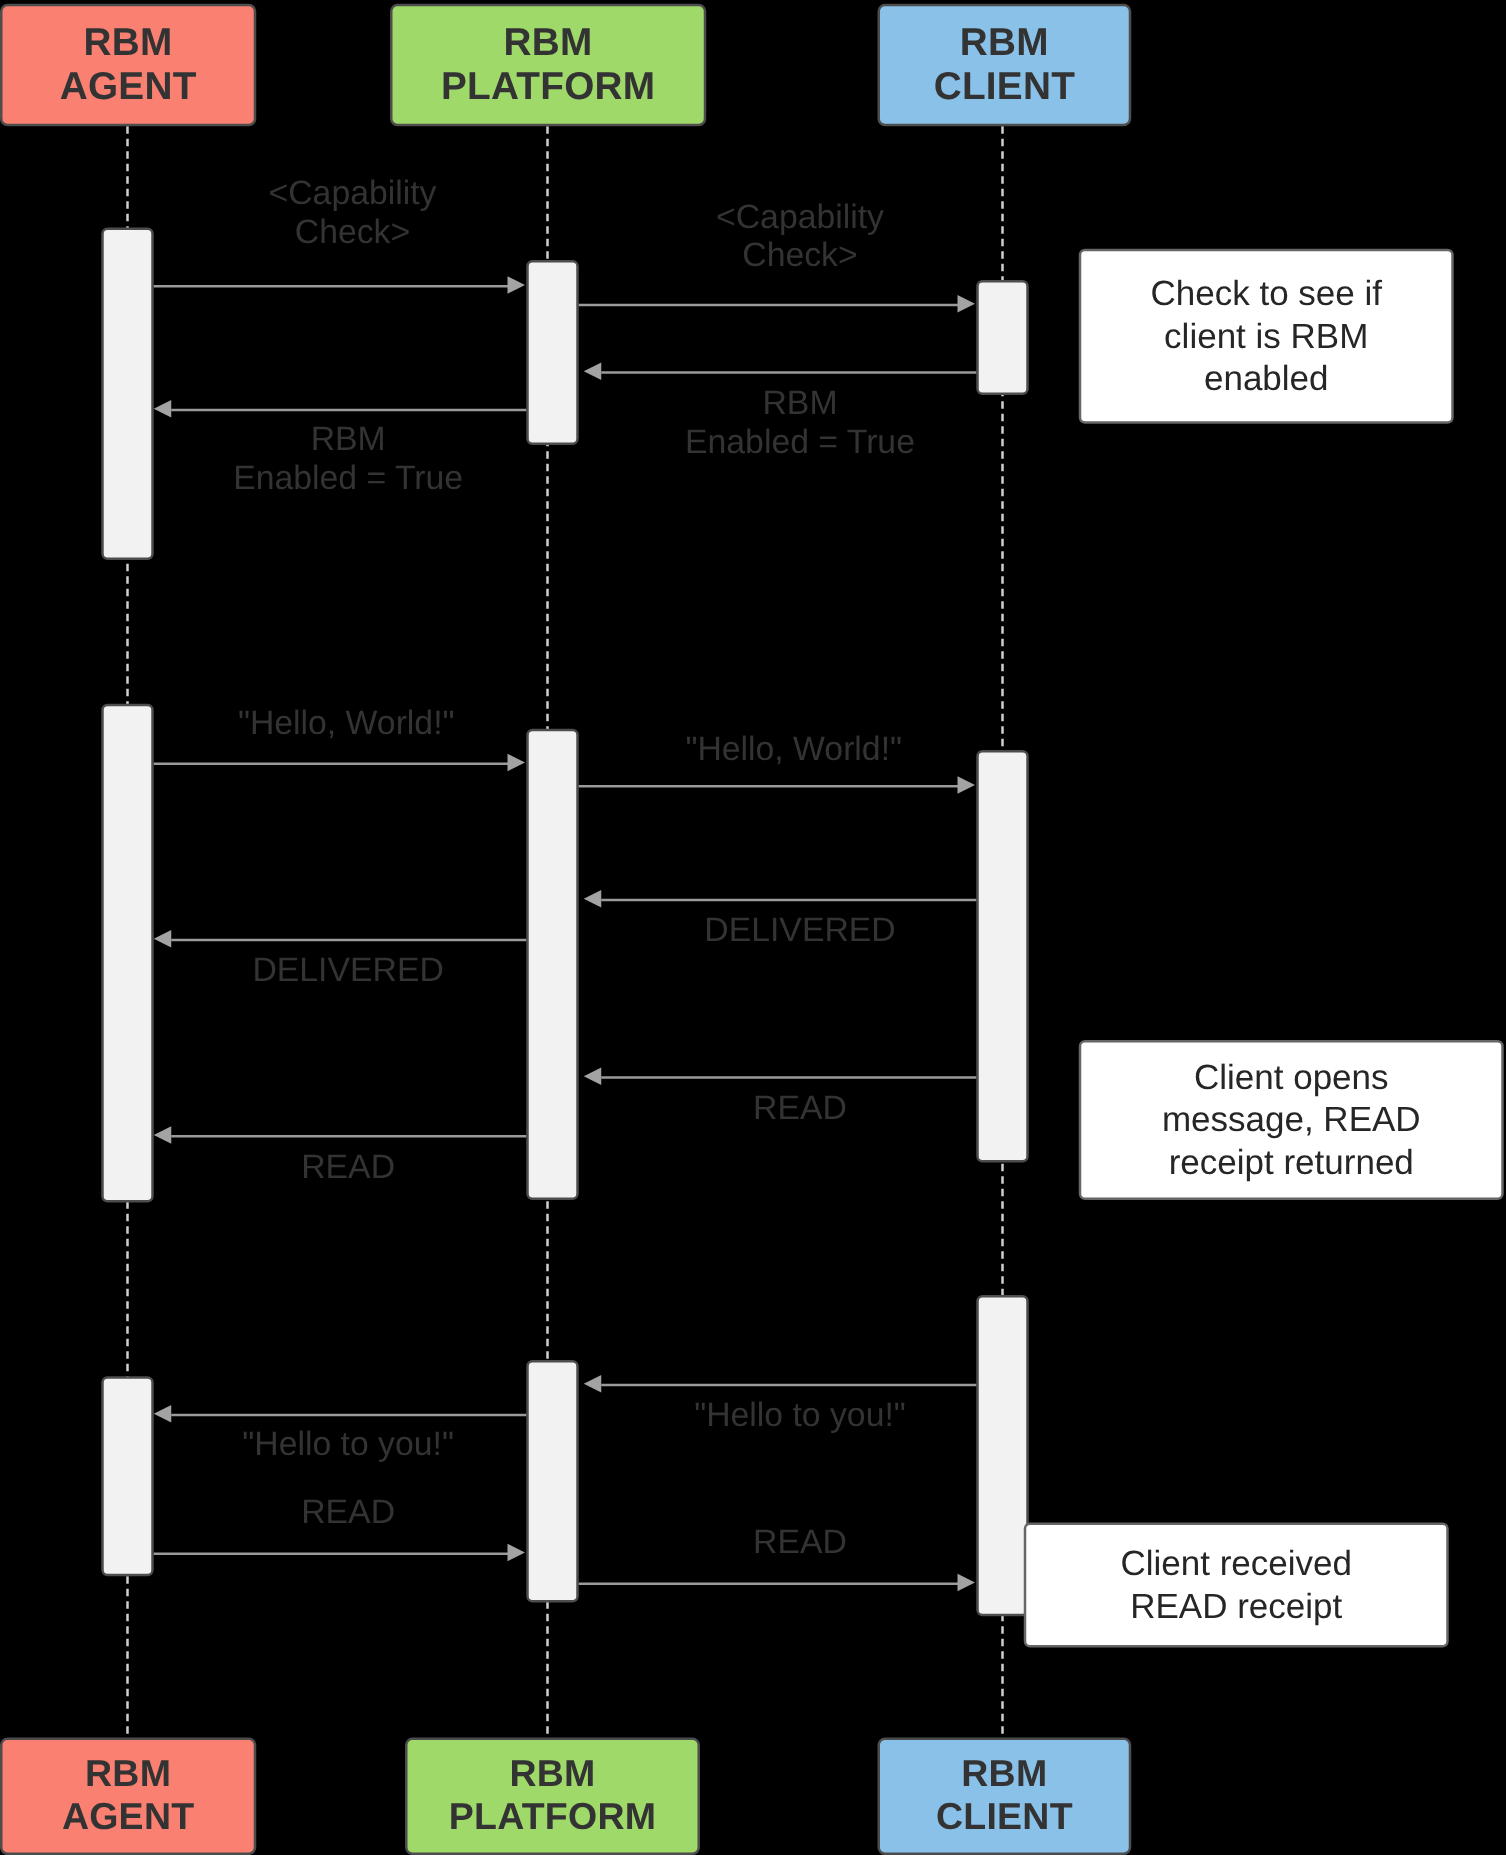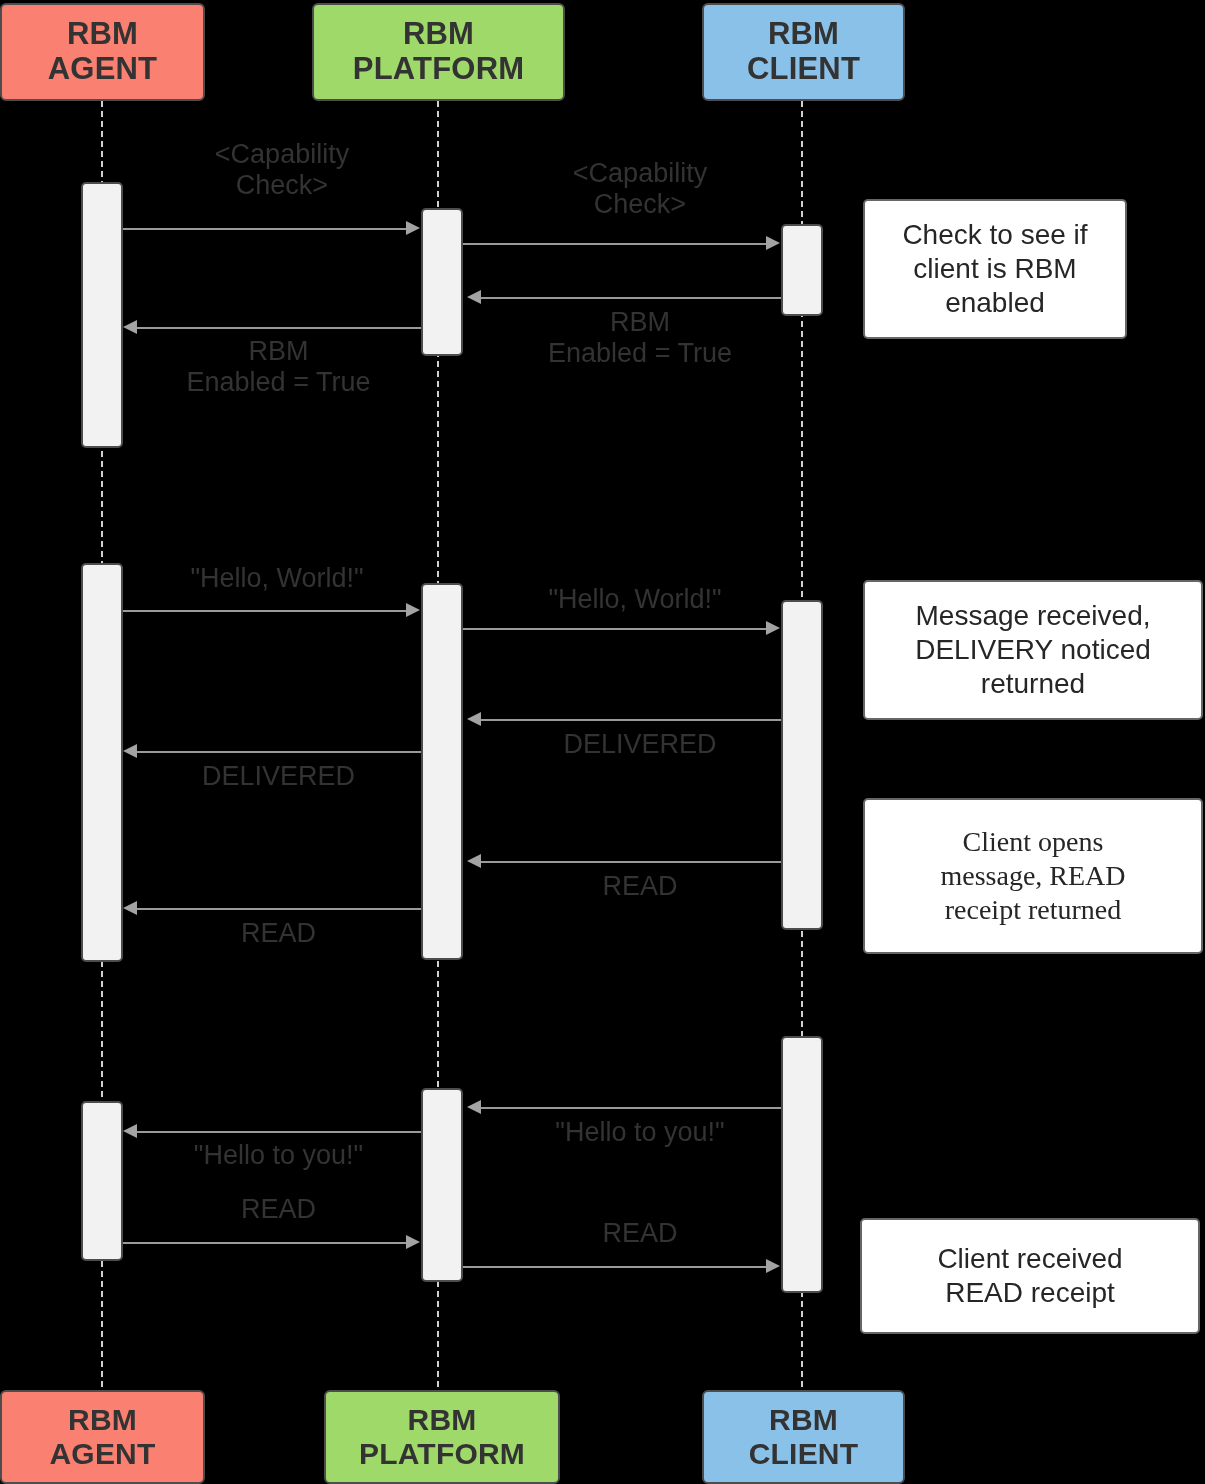--- a/index.html
+++ b/index.html
@@ -187,34 +187,31 @@
   <div class="arrow-head left" style="left:123px; top:1124px;"></div>
 
   <div class="msg-label" style="left:146px; top:1194px; width:265px;">READ</div>
   <div class="msg-line" style="left:123px; top:1242px; width:284px;"></div>
   <div class="arrow-head right" style="left:406px; top:1235px;"></div>
 
   <div class="msg-label" style="left:490px; top:1218px; width:300px;">READ</div>
   <div class="msg-line" style="left:463px; top:1266px; width:304px;"></div>
   <div class="arrow-head right" style="left:766px; top:1259px;"></div>
 
-  <div class="note" style="left:863px; top:199px; width:264px; height:140px;">Check to see if
+  <div class="note" style="left:863px; top:199px; width:300px; height:140px;">Check to see if
 client is RBM
 enabled</div>
 
-  <div class="note" style="left:863px; top:580px; width:340px; height:140px;">Message received,
-DELIVERY noticed
-returned</div>
-
-  <div class="note" style="left:863px; top:798px; width:340px; height:156px;font-family:Liberation Serif, serif;">Client opens
+
+  <div class="note" style="left:863px; top:832px; width:340px; height:128px;">Client opens
 message, READ
 receipt returned</div>
 
 
-  <div class="note" style="left:860px; top:1218px; width:340px; height:116px;">Client received
+  <div class="note" style="left:819px; top:1218px; width:340px; height:100px;">Client received
 READ receipt</div>
 
   <div class="actor-box" style="left:0px; top:1390px; width:205px; height:94px; background:#fa8072; font-size:30px;">
     <div>
       <span class="lbl">RBM</span>
       <span class="lbl">AGENT</span>
     </div>
   </div>
 
   <div class="actor-box" style="left:324px; top:1390px; width:236px; height:94px; background:#9fd96a; font-size:30px;">

